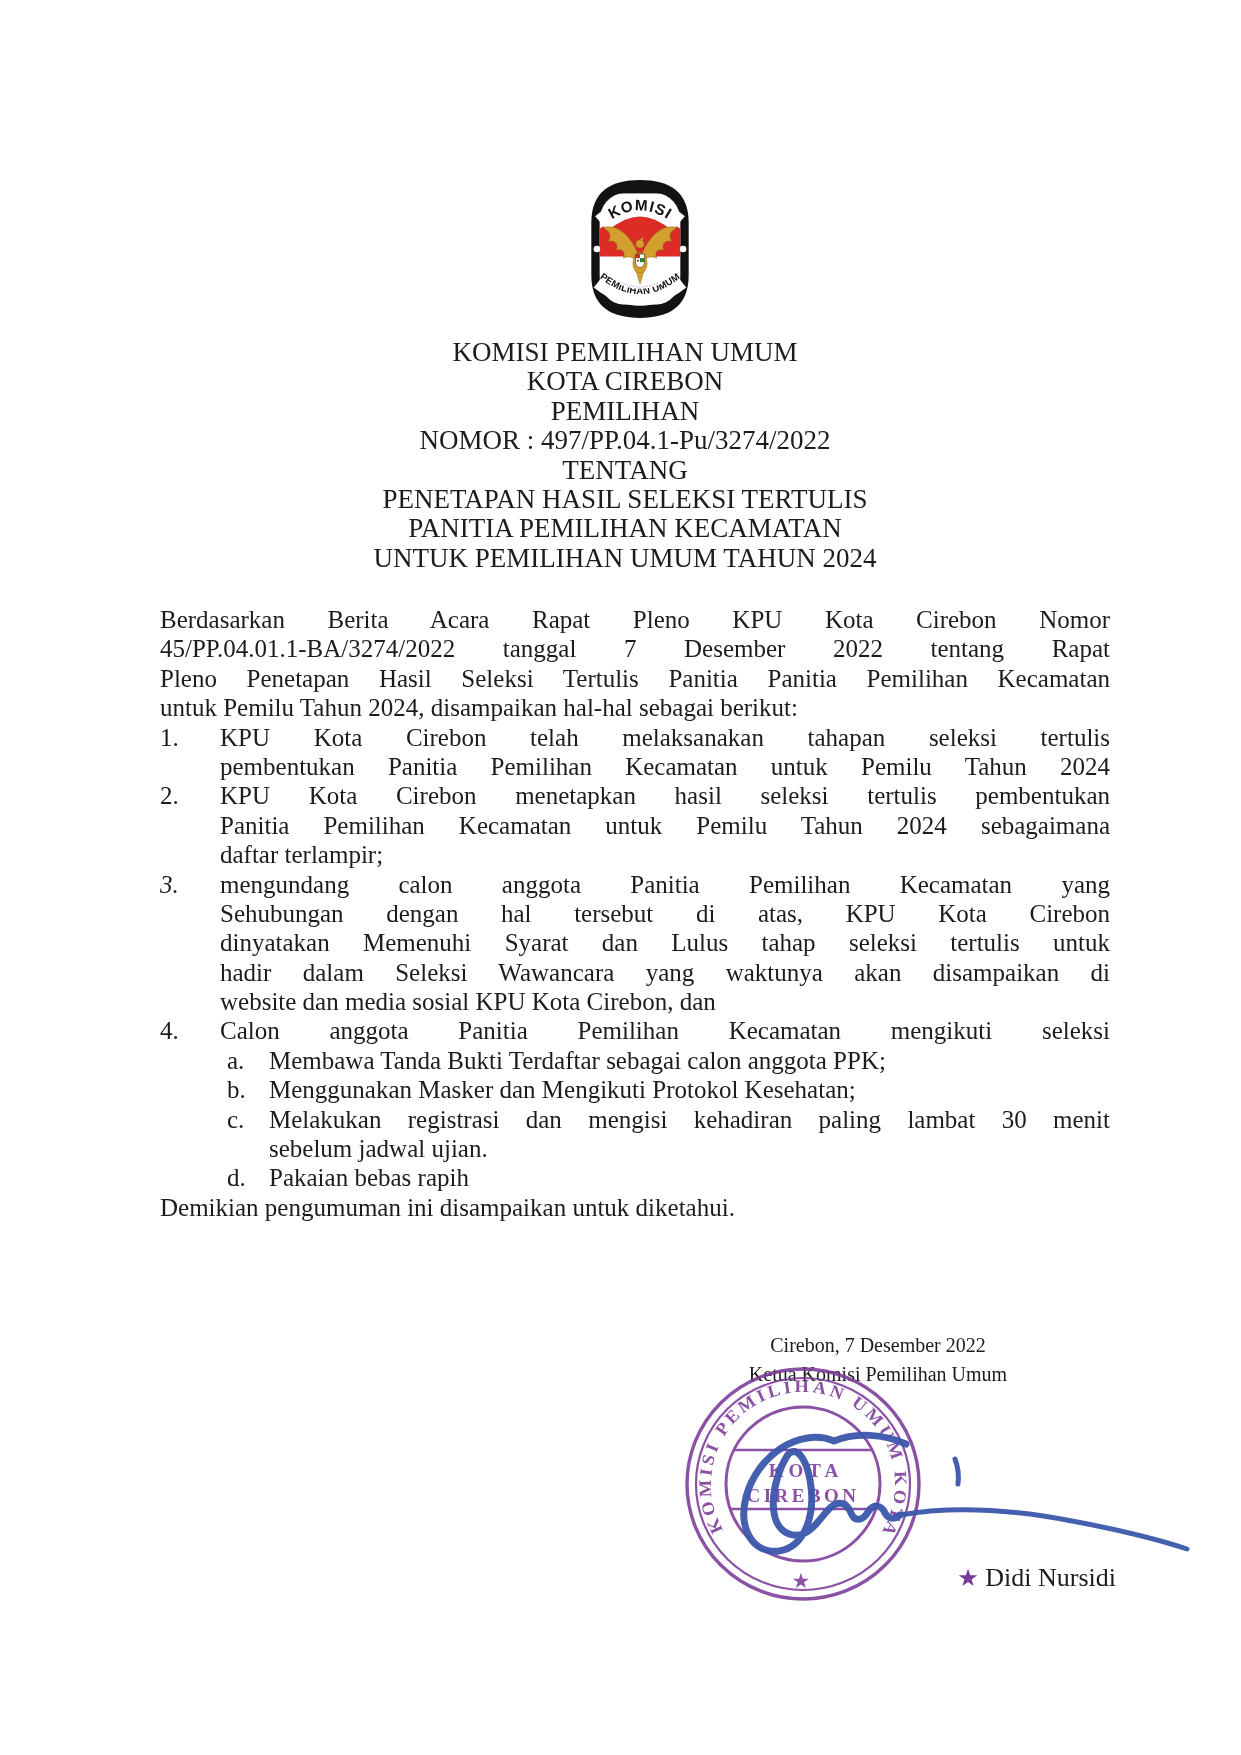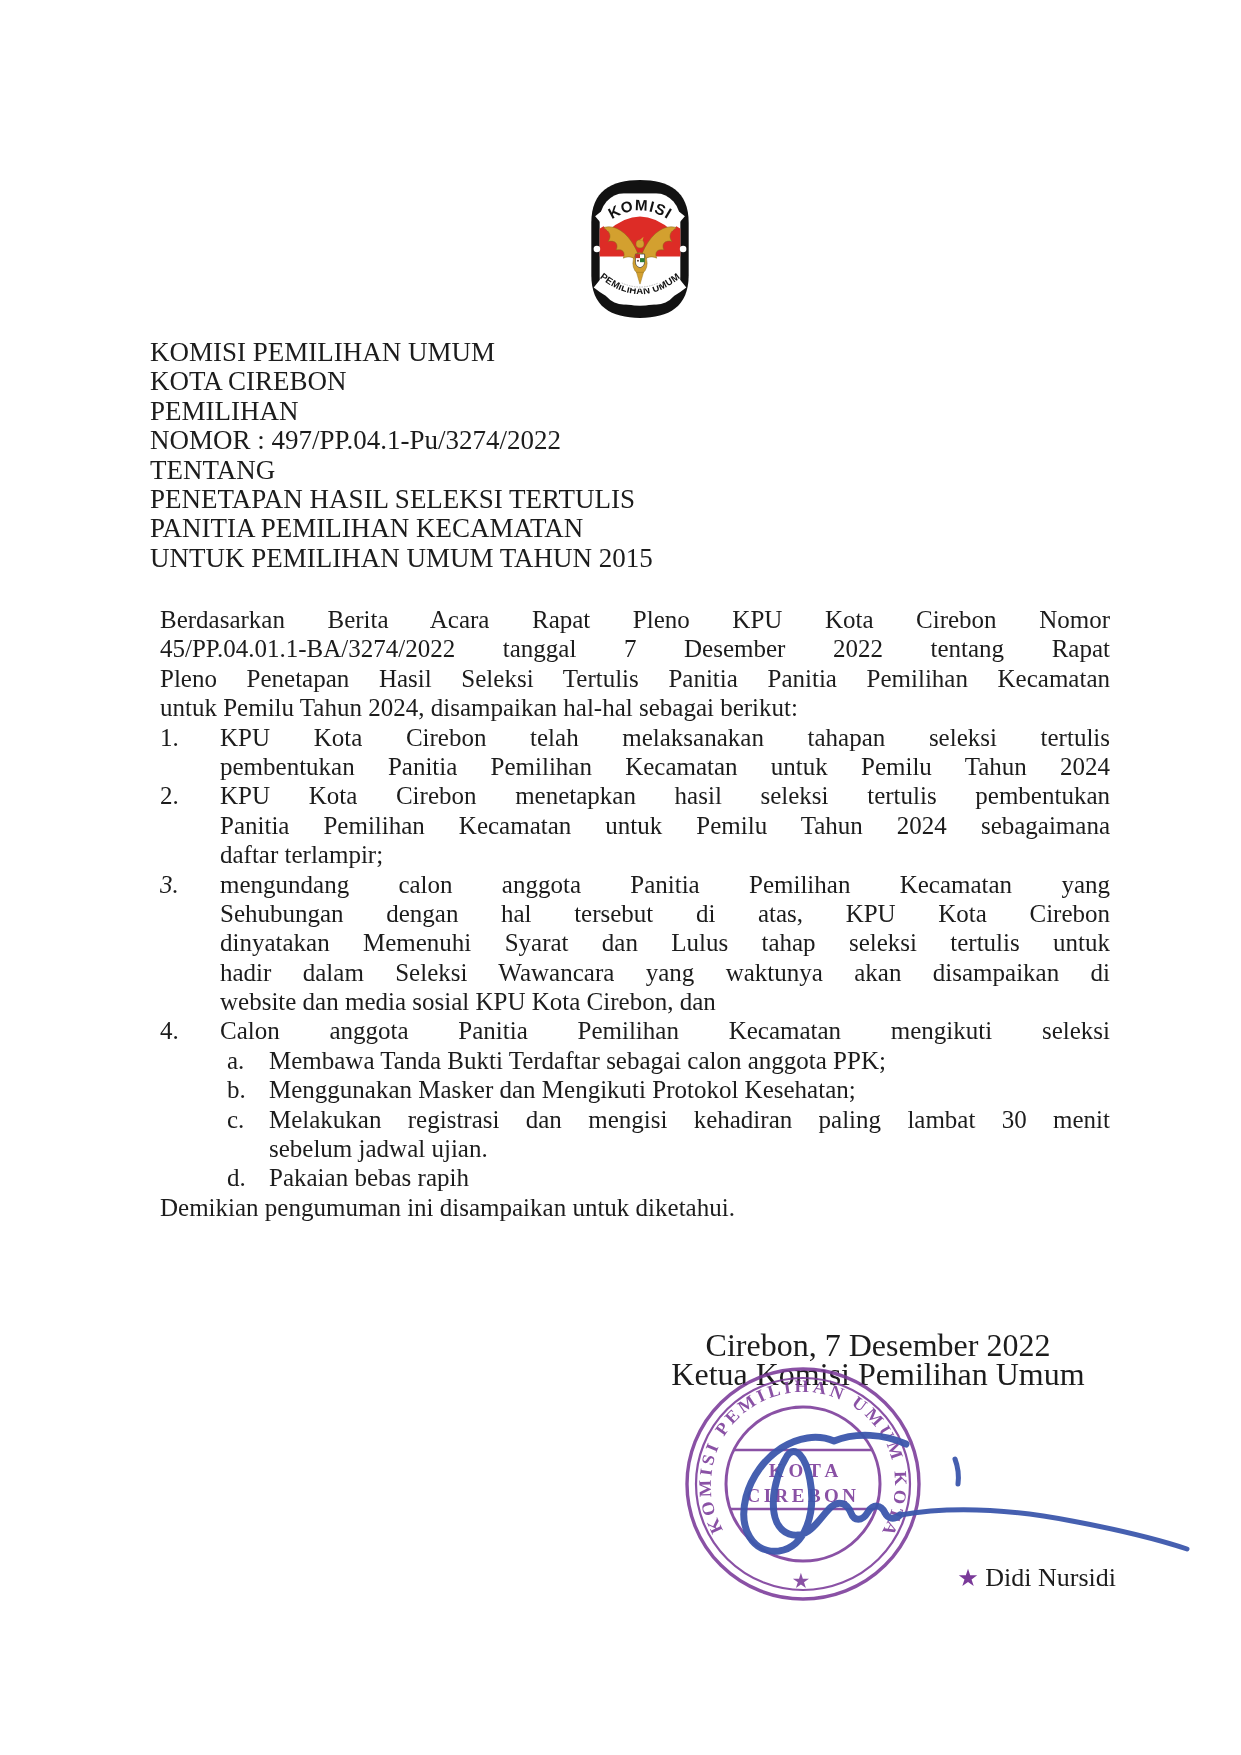--- a/index.html
+++ b/index.html
@@ -3,23 +3,23 @@
 <meta charset="utf-8">
 <style>
   html,body{margin:0;padding:0;background:#888;}
   .page{position:relative;width:1241px;height:1755px;background:#ffffff;overflow:hidden;
         font-family:"Liberation Serif", serif;color:#1c1c1c;}
   .abs{position:absolute;}
   
   .ln{display:block;height:29.4px;line-height:29.4px;white-space:nowrap;}
   .j .ln{white-space:normal;}
   .j .ln.full{text-align:justify;text-align-last:justify;}
-  #header{top:338px;left:150px;width:950px;text-align:left;font-size:27px;}
+  #header{top:338px;left:150px;width:950px;text-align:center;font-size:27px;}
   #bodytext{top:605px;left:160px;width:950px;font-size:25px;}
-  #sigblock{top:1331px;left:640px;width:476px;text-align:center;font-size:32px;}
+  #sigblock{top:1331px;left:640px;width:476px;text-align:center;font-size:20px;}
   #nameline{top:1563px;left:640px;width:476px;text-align:right;font-size:26px;}
   #nameline .star{color:#7a3a99;font-size:24px;}
   .item{position:relative;margin-left:60px;}
   .item .marker{position:absolute;left:-60px;top:0;width:60px;height:29.4px;line-height:29.4px;}
   .item .marker.it{font-style:italic;}
   .sub{position:relative;margin-left:109px;}
   .sub .marker{position:absolute;left:-42px;top:0;width:42px;height:29.4px;line-height:29.4px;}
   #logo{top:178px;left:588px;width:104px;height:142px;}
   #overlay{top:0;left:0;width:1241px;height:1755px;pointer-events:none;}
   svg text{font-family:"Liberation Serif", serif;}
@@ -69,21 +69,21 @@
   </svg>
 
   <div id="header" class="abs">
       <div class="ln">KOMISI PEMILIHAN UMUM</div>
       <div class="ln">KOTA CIREBON</div>
       <div class="ln">PEMILIHAN</div>
       <div class="ln">NOMOR : 497/PP.04.1-Pu/3274/2022</div>
       <div class="ln">TENTANG</div>
       <div class="ln">PENETAPAN HASIL SELEKSI TERTULIS</div>
       <div class="ln">PANITIA PEMILIHAN KECAMATAN</div>
-      <div class="ln">UNTUK PEMILIHAN UMUM TAHUN 2015</div>
+      <div class="ln">UNTUK PEMILIHAN UMUM TAHUN 2024</div>
     </div>
 
   <div id="bodytext" class="abs">
     <div class="j">
         <div class="ln full">Berdasarkan Berita Acara Rapat Pleno KPU Kota Cirebon Nomor</div>
         <div class="ln full">45/PP.04.01.1-BA/3274/2022 tanggal 7 Desember 2022 tentang Rapat</div>
         <div class="ln full">Pleno Penetapan Hasil Seleksi Tertulis Panitia Panitia Pemilihan Kecamatan</div>
         <div class="ln">untuk Pemilu Tahun 2024, disampaikan hal-hal sebagai berikut:</div>
       </div>
 

